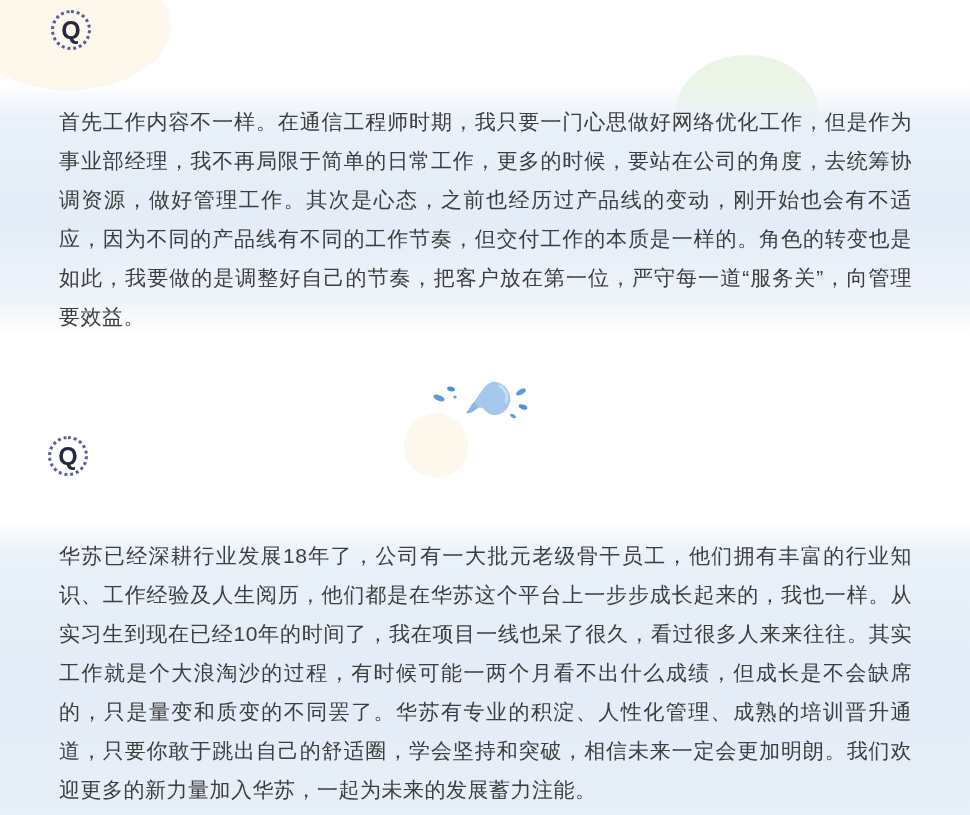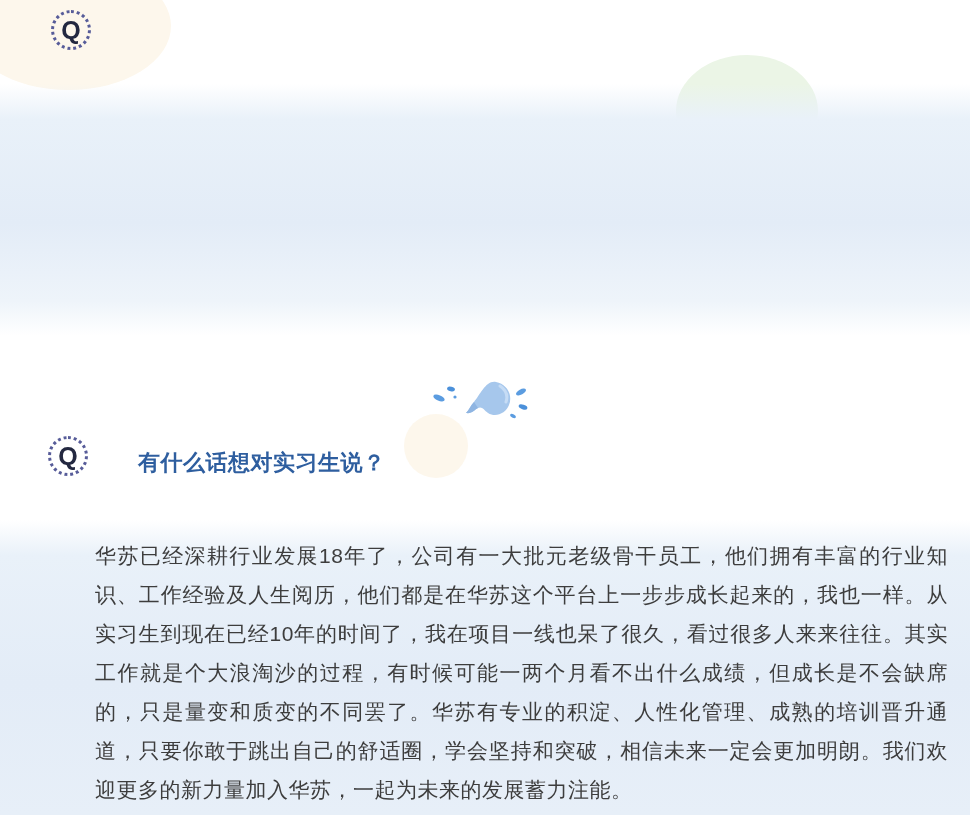--- a/index.html
+++ b/index.html
@@ -63,54 +63,54 @@
   .q-title-2 { top: 448px; }
   
   .answer {
     position: absolute; z-index: 2; left: 59px; width: 853px;
     font-size: 21px; line-height: 39px; letter-spacing: 0.5px;
     color: var(--answer-text, #3d3d3d);
     text-align: justify;
     text-justify: inter-ideograph;
   }
   .answer-1 { top: 102px; }
-  .answer-2 { top: 536px; margin-left: 36px; }
+  .answer-2 { top: 536px; }
   
   .whale-wrap { position: absolute; z-index: 2; left: 428px; top: 380px; width: 104px; height: 46px; }
   .whale-wrap svg { width: 100%; height: 100%; display: block; }
 </style>
 </head>
 <body>
 
 <div class="page">
 
   <div class="blob blob-cream-tl"></div>
   <div class="blob blob-green"></div>
   <div class="blob blob-cream-mid"></div>
 
   <div class="panel panel-1"></div>
   <div class="panel panel-2"></div>
 
   <div class="q-badge q-badge-1">Q</div>
+  <div class="answer answer-1">首先工作内容不一样。在通信工程师时期，我只要一门心思做好网络优化工作，但是作为事业部经理，我不再局限于简单的日常工作，更多的时候，要站在公司的角度，去统筹协调资源，做好管理工作。其次是心态，之前也经历过产品线的变动，刚开始也会有不适应，因为不同的产品线有不同的工作节奏，但交付工作的本质是一样的。角色的转变也是如此，我要做的是调整好自己的节奏，把客户放在第一位，严守每一道“服务关”，向管理要效益。</div>
 
   <div class="whale-wrap">
     <svg viewBox="0 0 104 46" xmlns="http://www.w3.org/2000/svg" aria-hidden="true">
 
       <path d="M68,2 C79,4 85,15 81,25 C78,33 68,38 60,33 C56,30 54,26 50,28
                C46,30 44,34 38,33 C41,30 43,25 46,22 C52,15 58,0 68,2 Z" fill="#a6c7ec"></path>
       <path d="M72,6 C78,10 80,16 78,22" stroke="#c6dcf5" stroke-width="3" fill="none" stroke-linecap="round"></path>
       <path d="M50,28 C46,30 44,34 38,33 C41,30 43,25 46,22 Z" fill="#8fb5e2"></path>
 
       <ellipse cx="11" cy="18" rx="6" ry="2.8" fill="#5b9ce0" transform="rotate(22 11 18)"></ellipse>
       <ellipse cx="23" cy="9" rx="4" ry="2.2" fill="#4b90da" transform="rotate(12 23 9)"></ellipse>
       <circle cx="27" cy="17" r="1.6" fill="#5b9ce0"></circle>
 
       <ellipse cx="93" cy="12" rx="5.5" ry="2.6" fill="#5b9ce0" transform="rotate(-28 93 12)"></ellipse>
       <ellipse cx="95" cy="27" rx="4.5" ry="2.3" fill="#4b90da" transform="rotate(18 95 27)"></ellipse>
       <ellipse cx="85" cy="36" rx="3.2" ry="1.8" fill="#5b9ce0" transform="rotate(30 85 36)"></ellipse>
     </svg>
   </div>
 
   <div class="q-badge q-badge-2">Q</div>
-  <div class="q-title q-title-2">有什么话想对实习生说？</div>
   <div class="answer answer-2">华苏已经深耕行业发展18年了，公司有一大批元老级骨干员工，他们拥有丰富的行业知识、工作经验及人生阅历，他们都是在华苏这个平台上一步步成长起来的，我也一样。从实习生到现在已经10年的时间了，我在项目一线也呆了很久，看过很多人来来往往。其实工作就是个大浪淘沙的过程，有时候可能一两个月看不出什么成绩，但成长是不会缺席的，只是量变和质变的不同罢了。华苏有专业的积淀、人性化管理、成熟的培训晋升通道，只要你敢于跳出自己的舒适圈，学会坚持和突破，相信未来一定会更加明朗。我们欢迎更多的新力量加入华苏，一起为未来的发展蓄力注能。</div>
 
 </div>
 
 </body></html>

